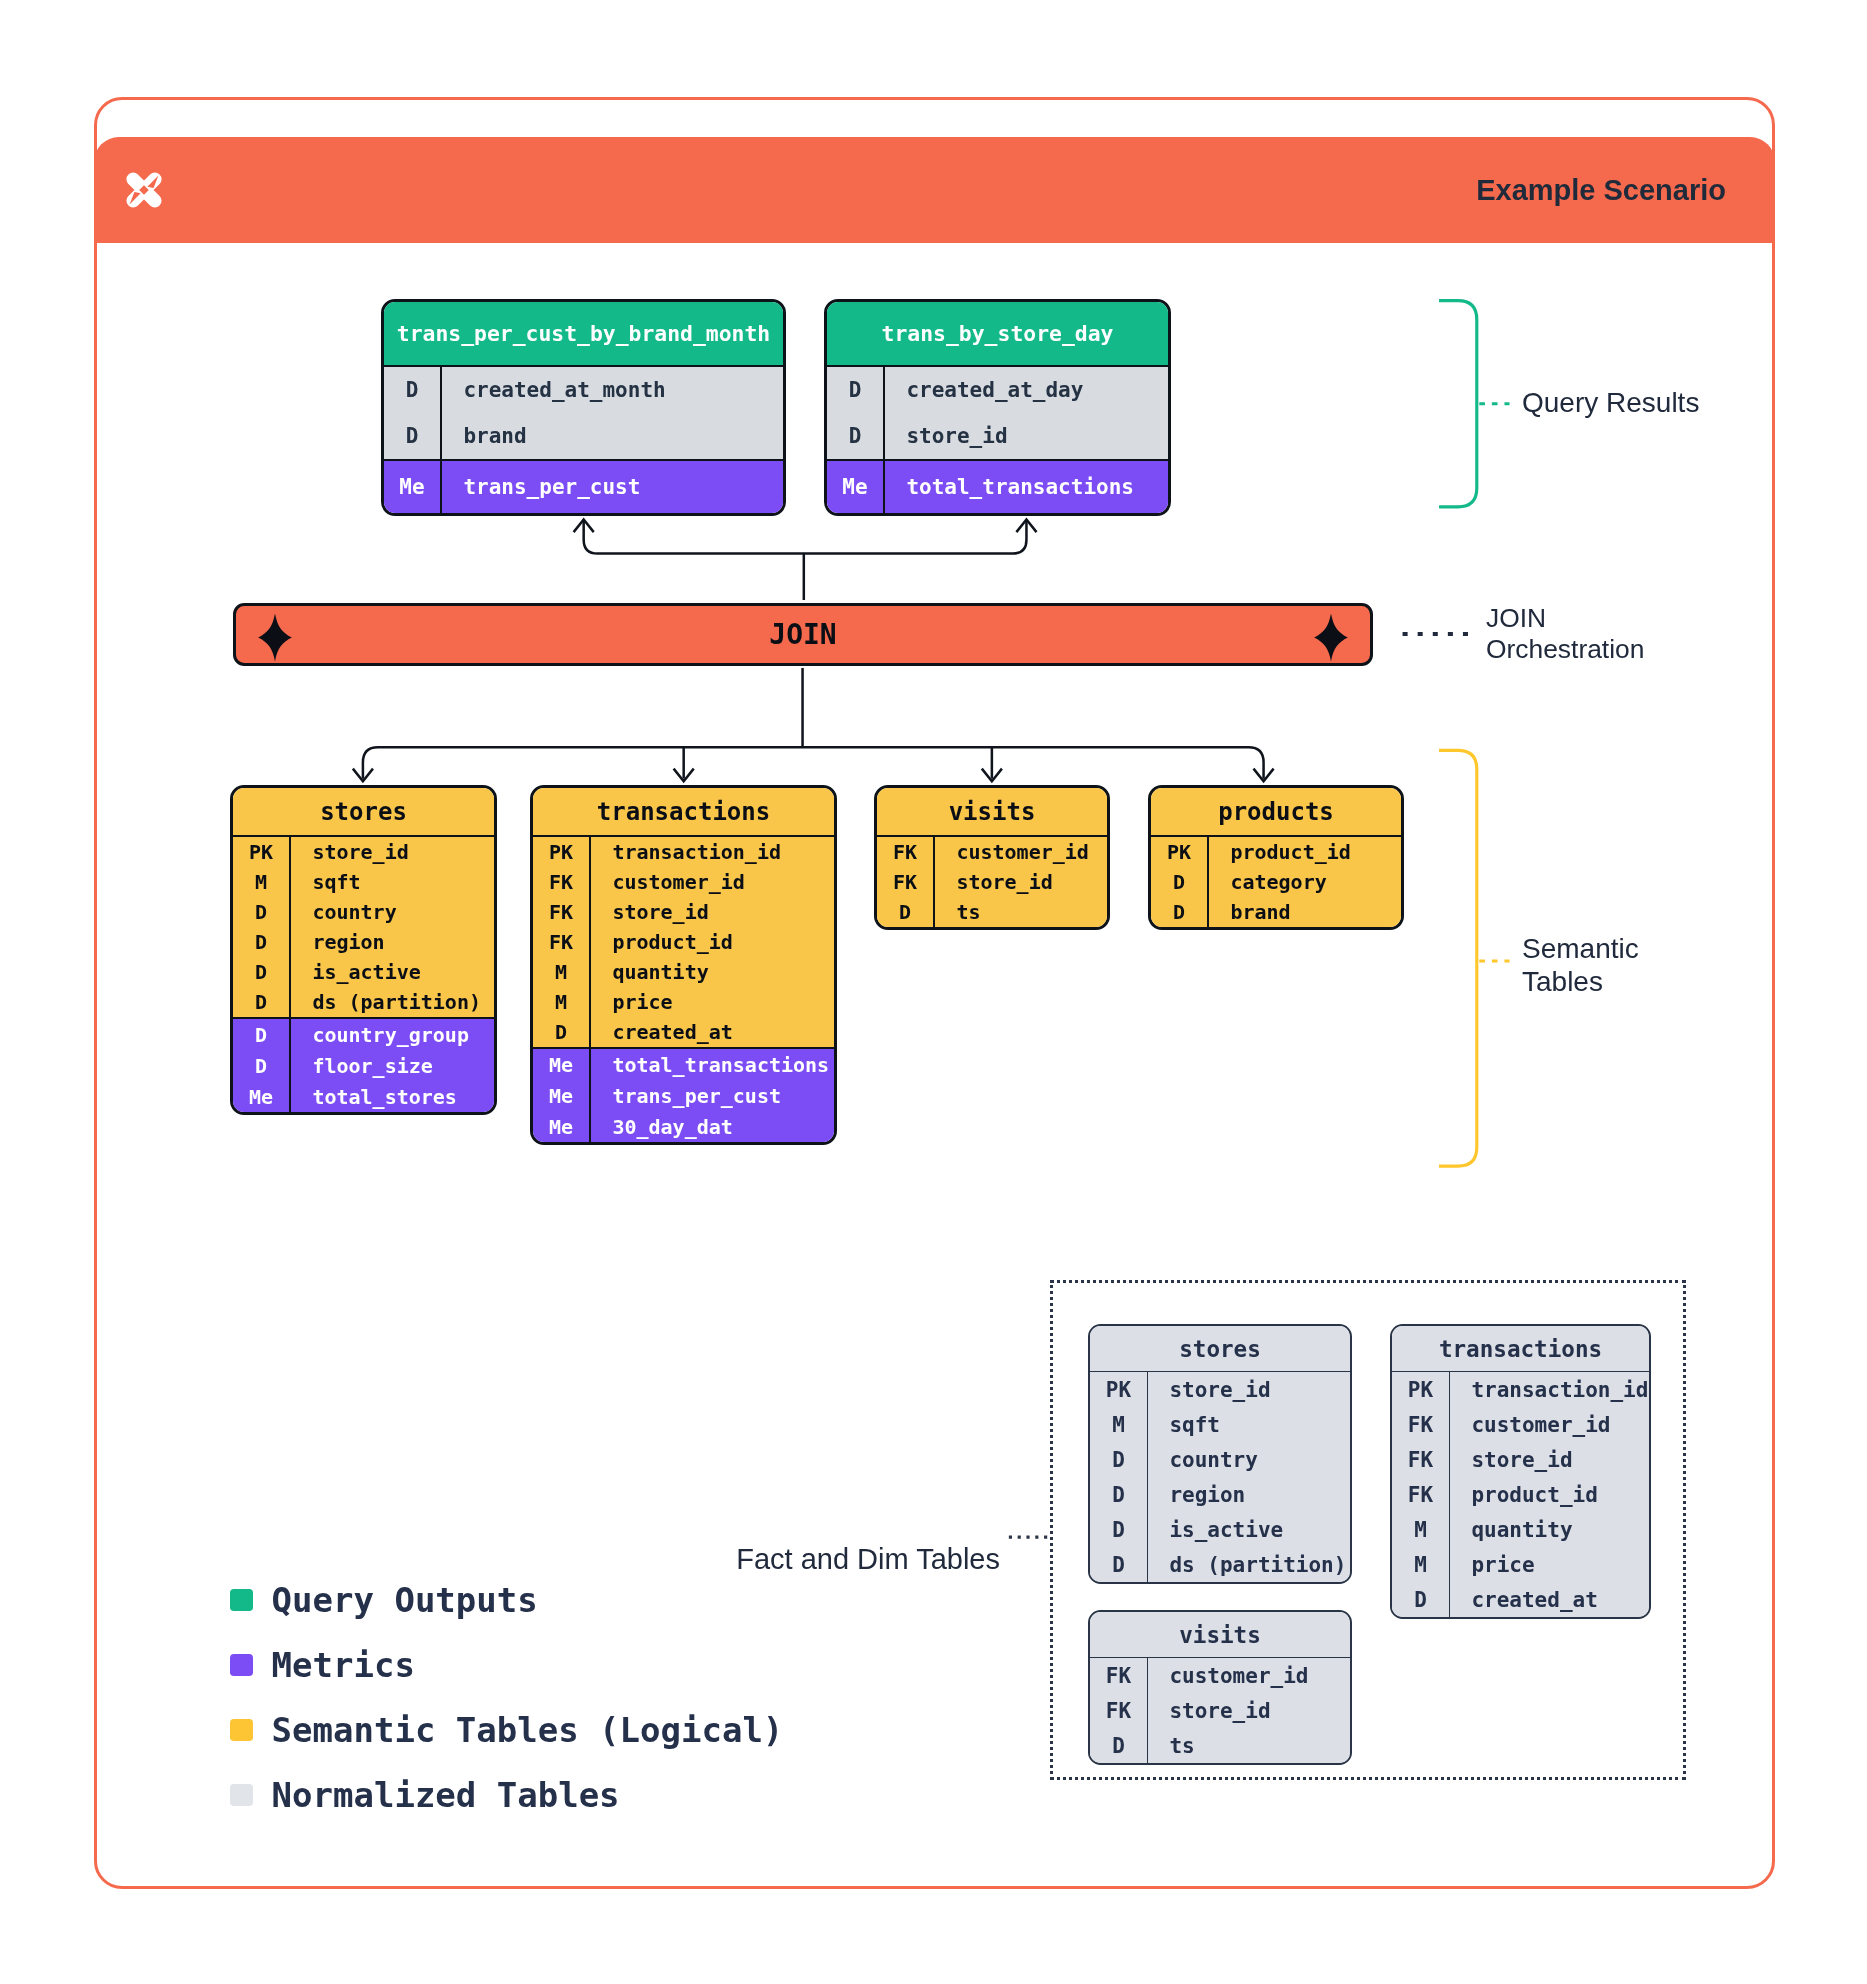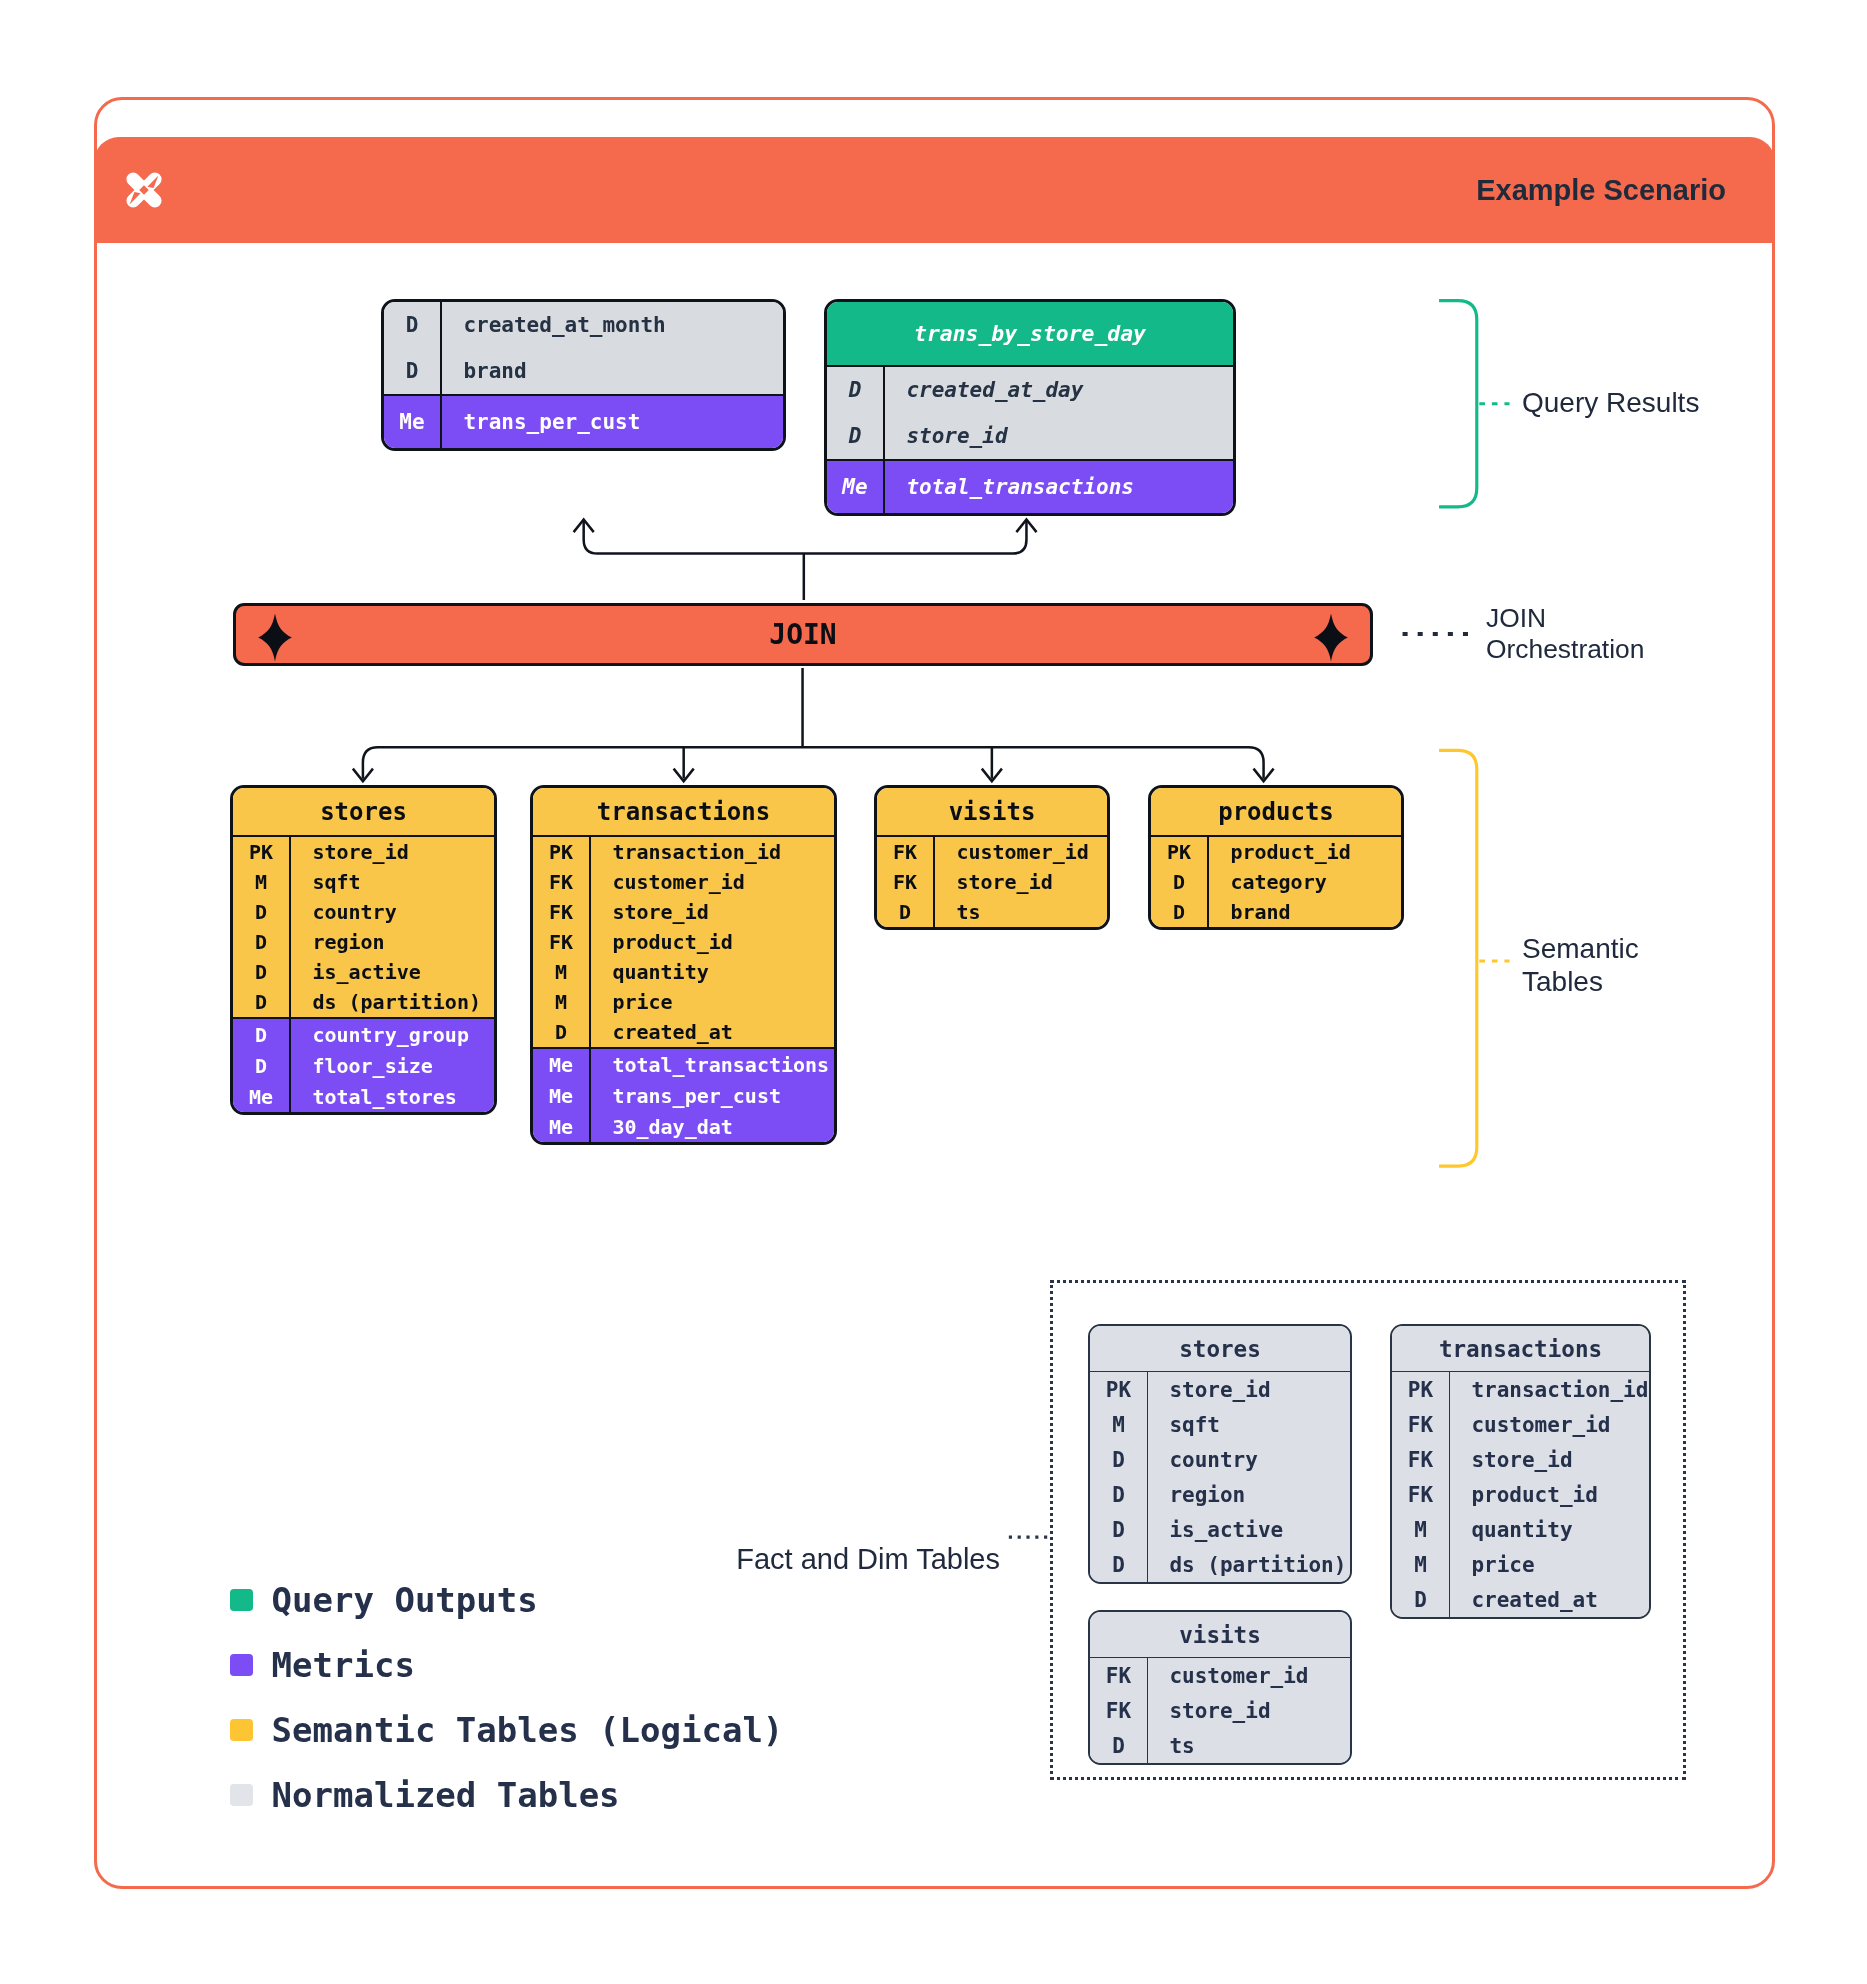--- a/index.html
+++ b/index.html
@@ -51,21 +51,21 @@
   .t-sem .sect-main .row{height:30px;}
   .t-sem .sect-metrics .row{height:31px;}
   
   .t-norm{font-size:21px;border:2.5px solid #2A3447;border-radius:12.6px;}
   .t-norm .tbl-header{height:45px;background:#DCE0E6;color:#25304A;font-size:22.6px;border-bottom:1.9px solid #2A3447;}
   .t-norm .sect-main{background:#DCE0E6;color:#25304A;}
   .t-norm .sect-main .row{height:35px;}
   .t-norm .key{border-right:1.9px solid #2A3447;}
   
   #qt0{left:381px;top:299px;width:405px;}
-  #qt1{left:824px;top:299px;width:412px;font-style:italic;}
+  #qt1{left:824px;top:299px;width:347px;}
   #st0{left:230px;top:785px;width:267px;}
   #st1{left:530px;top:785px;width:307px;}
   #st2{left:874px;top:785px;width:236px;}
   #st3{left:1148px;top:785px;width:256px;}
   #nt0{left:1088px;top:1324px;width:264px;}
   #nt1{left:1390px;top:1324px;width:261px;}
   #nt2{left:1088px;top:1610px;width:264px;}
   
   .join-bar{
     position:absolute;left:233px;top:603px;width:1140px;height:63px;box-sizing:border-box;
@@ -140,20 +140,21 @@
       <rect x="4" y="36" width="92" height="28" rx="14"></rect>
     </g>
     <polygon points="57,43 80,20 70,46" fill="#F5694D"></polygon>
     <polygon points="43,57 20,80 30,54" fill="#F5694D"></polygon>
     <rect x="43" y="43" width="14" height="14" fill="#F5694D" transform="rotate(45 50 50)"></rect>
   </svg>
   <div class="header-title">Example Scenario</div>
 </div>
 
 <div class="tbl t-query" id="qt0">
+    <div class="tbl-header">trans_per_cust_by_brand_month</div>
     <div class="sect sect-main">
       <div class="row">
         <span class="key">D</span>
         <span class="field">created_at_month</span>
       </div>
       <div class="row">
         <span class="key">D</span>
         <span class="field">brand</span>
       </div>
     </div>

